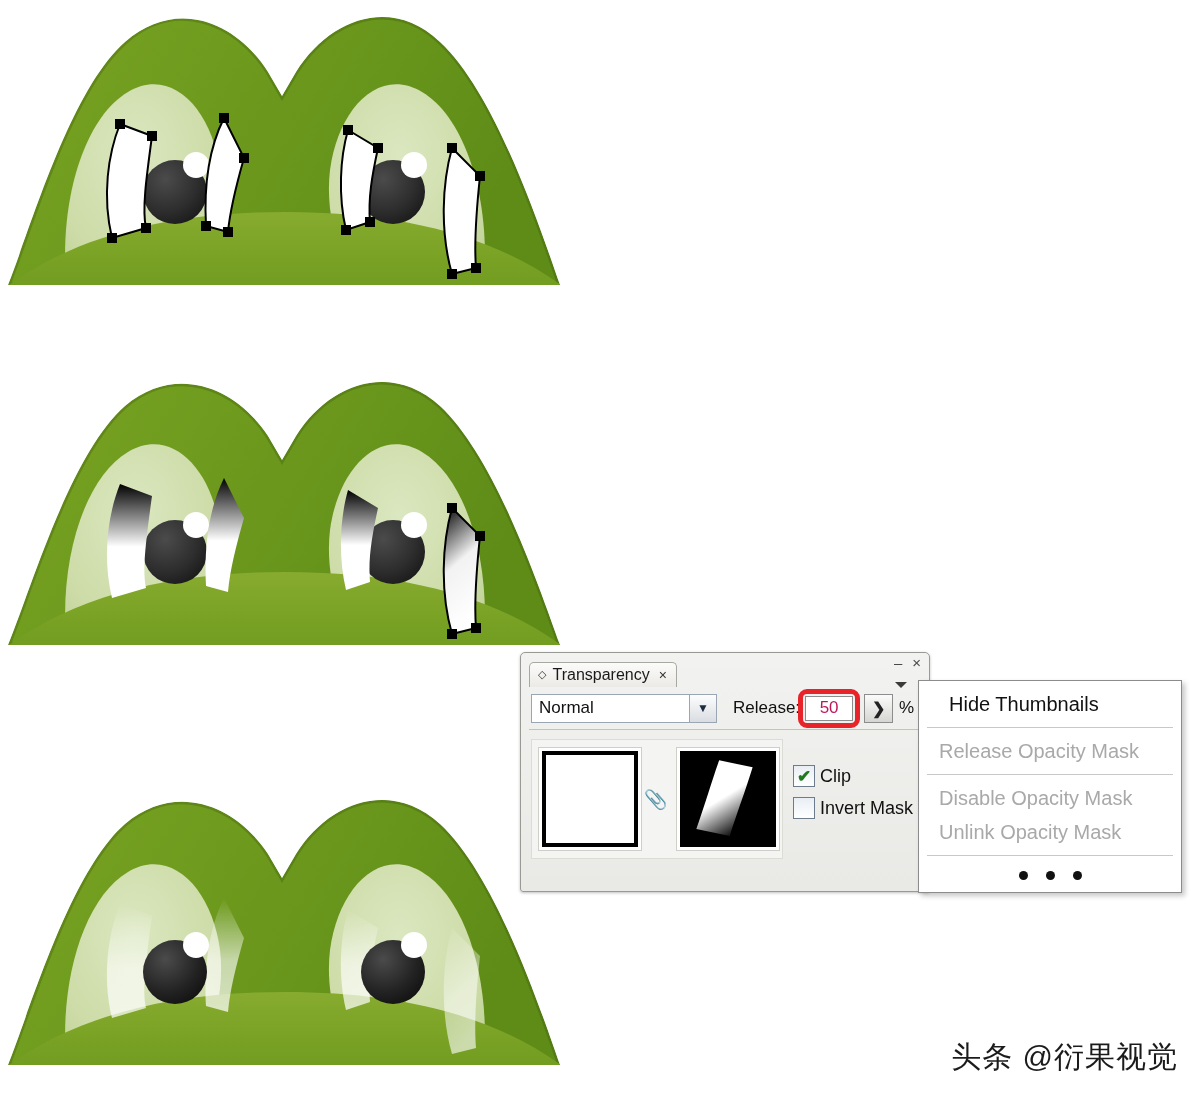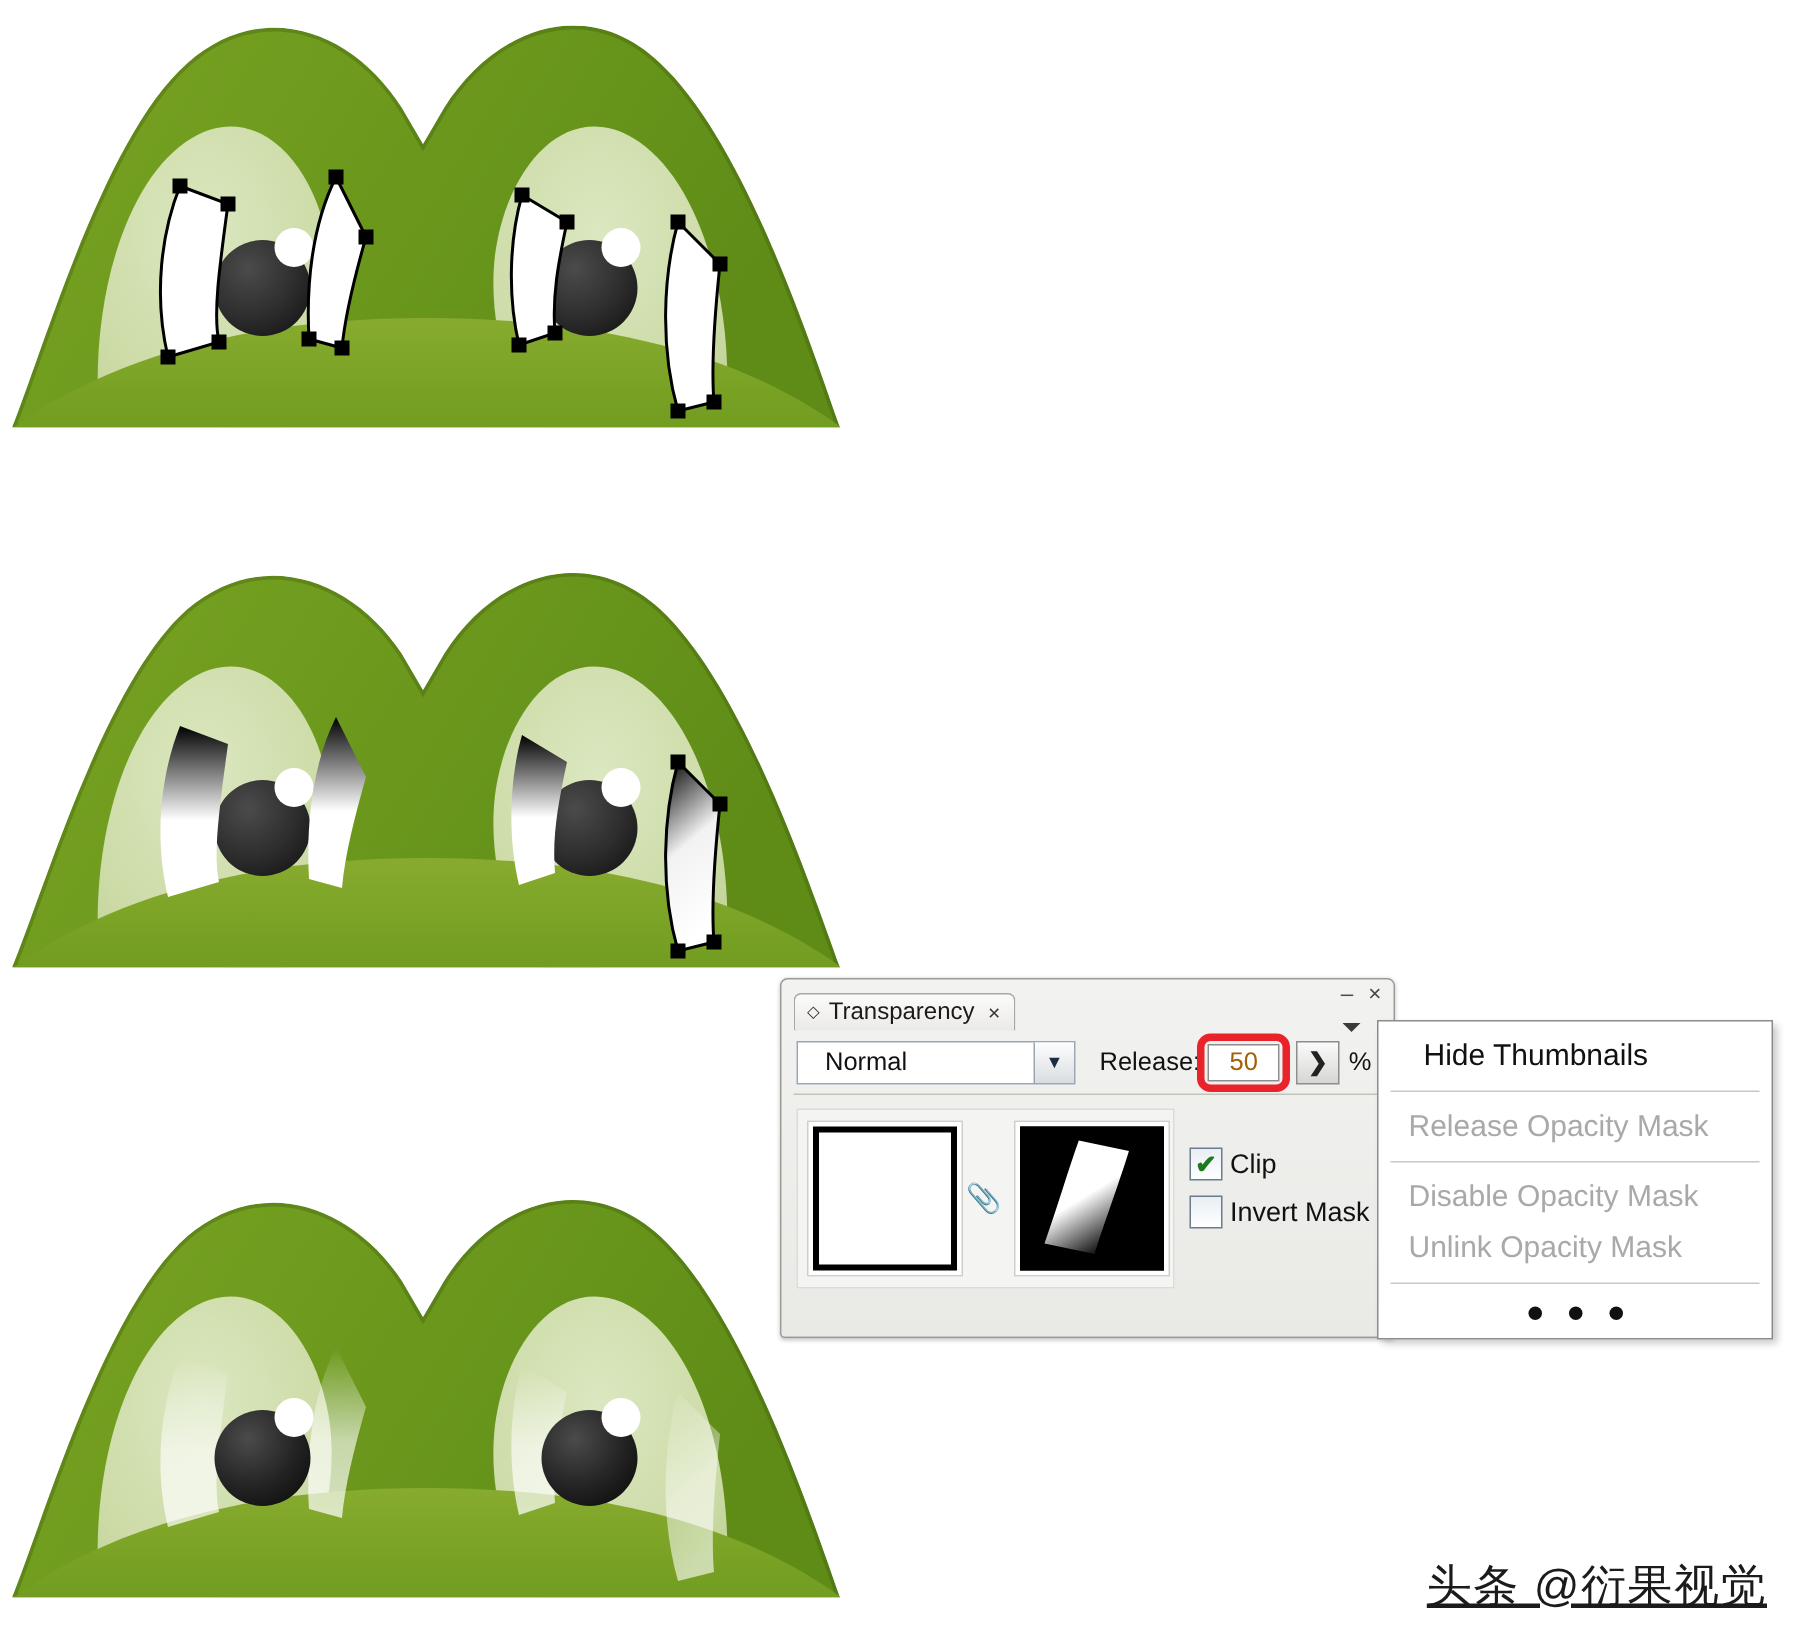--- a/index.html
+++ b/index.html
@@ -116,21 +116,21 @@
     width: 186px;
     height: 29px;
     background: #ffffff;
     border: 1px solid #9aa6b4;
     display: flex;
     align-items: center;
     justify-content: space-between;
     box-sizing: border-box;
   }
   .blend-label {
-    padding-left: 18px;
+    padding-left: 7px;
     font-size: 17px;
     color: #111;
     font-family: "Liberation Sans", sans-serif;
   }
   .blend-arrow {
     width: 27px;
     height: 27px;
     background: linear-gradient(180deg, #fdfdfd 0%, #d9dde2 100%);
     border-left: 1px solid #9aa6b4;
     display: flex;
@@ -154,21 +154,21 @@
   .opacity-input {
     width: 48px;
     height: 25px;
     background: #ffffff;
     border: 1px solid #8d8d8d;
     box-sizing: border-box;
     display: flex;
     align-items: center;
     justify-content: center;
     font-size: 17px;
-    color: #a16207;
+    color: #be185d;
     font-family: "Liberation Sans", sans-serif;
   }
   .opacity-highlight {
     position: absolute;
     left: -7px;
     top: -7px;
     width: 62px;
     height: 39px;
     border: 5px solid #e8232a;
     border-radius: 9px;
@@ -339,21 +339,20 @@
   
   .watermark {
     position: absolute;
     right: 22px;
     bottom: 22px;
     font-size: 30px;
     color: #1b1b1b;
     font-family: "Liberation Sans", sans-serif;
     letter-spacing: 1px;
     white-space: nowrap;
-    text-decoration: underline;
   }
 </style>
 </head>
 <body>
 
 <div class="stage">
 
   <svg class="frog" id="frog-1" width="600" height="300" viewBox="0 0 600 300" xmlns="http://www.w3.org/2000/svg">
     <defs>
       <linearGradient id="g1head" x1="0" y1="0" x2="1" y2="0.3">

